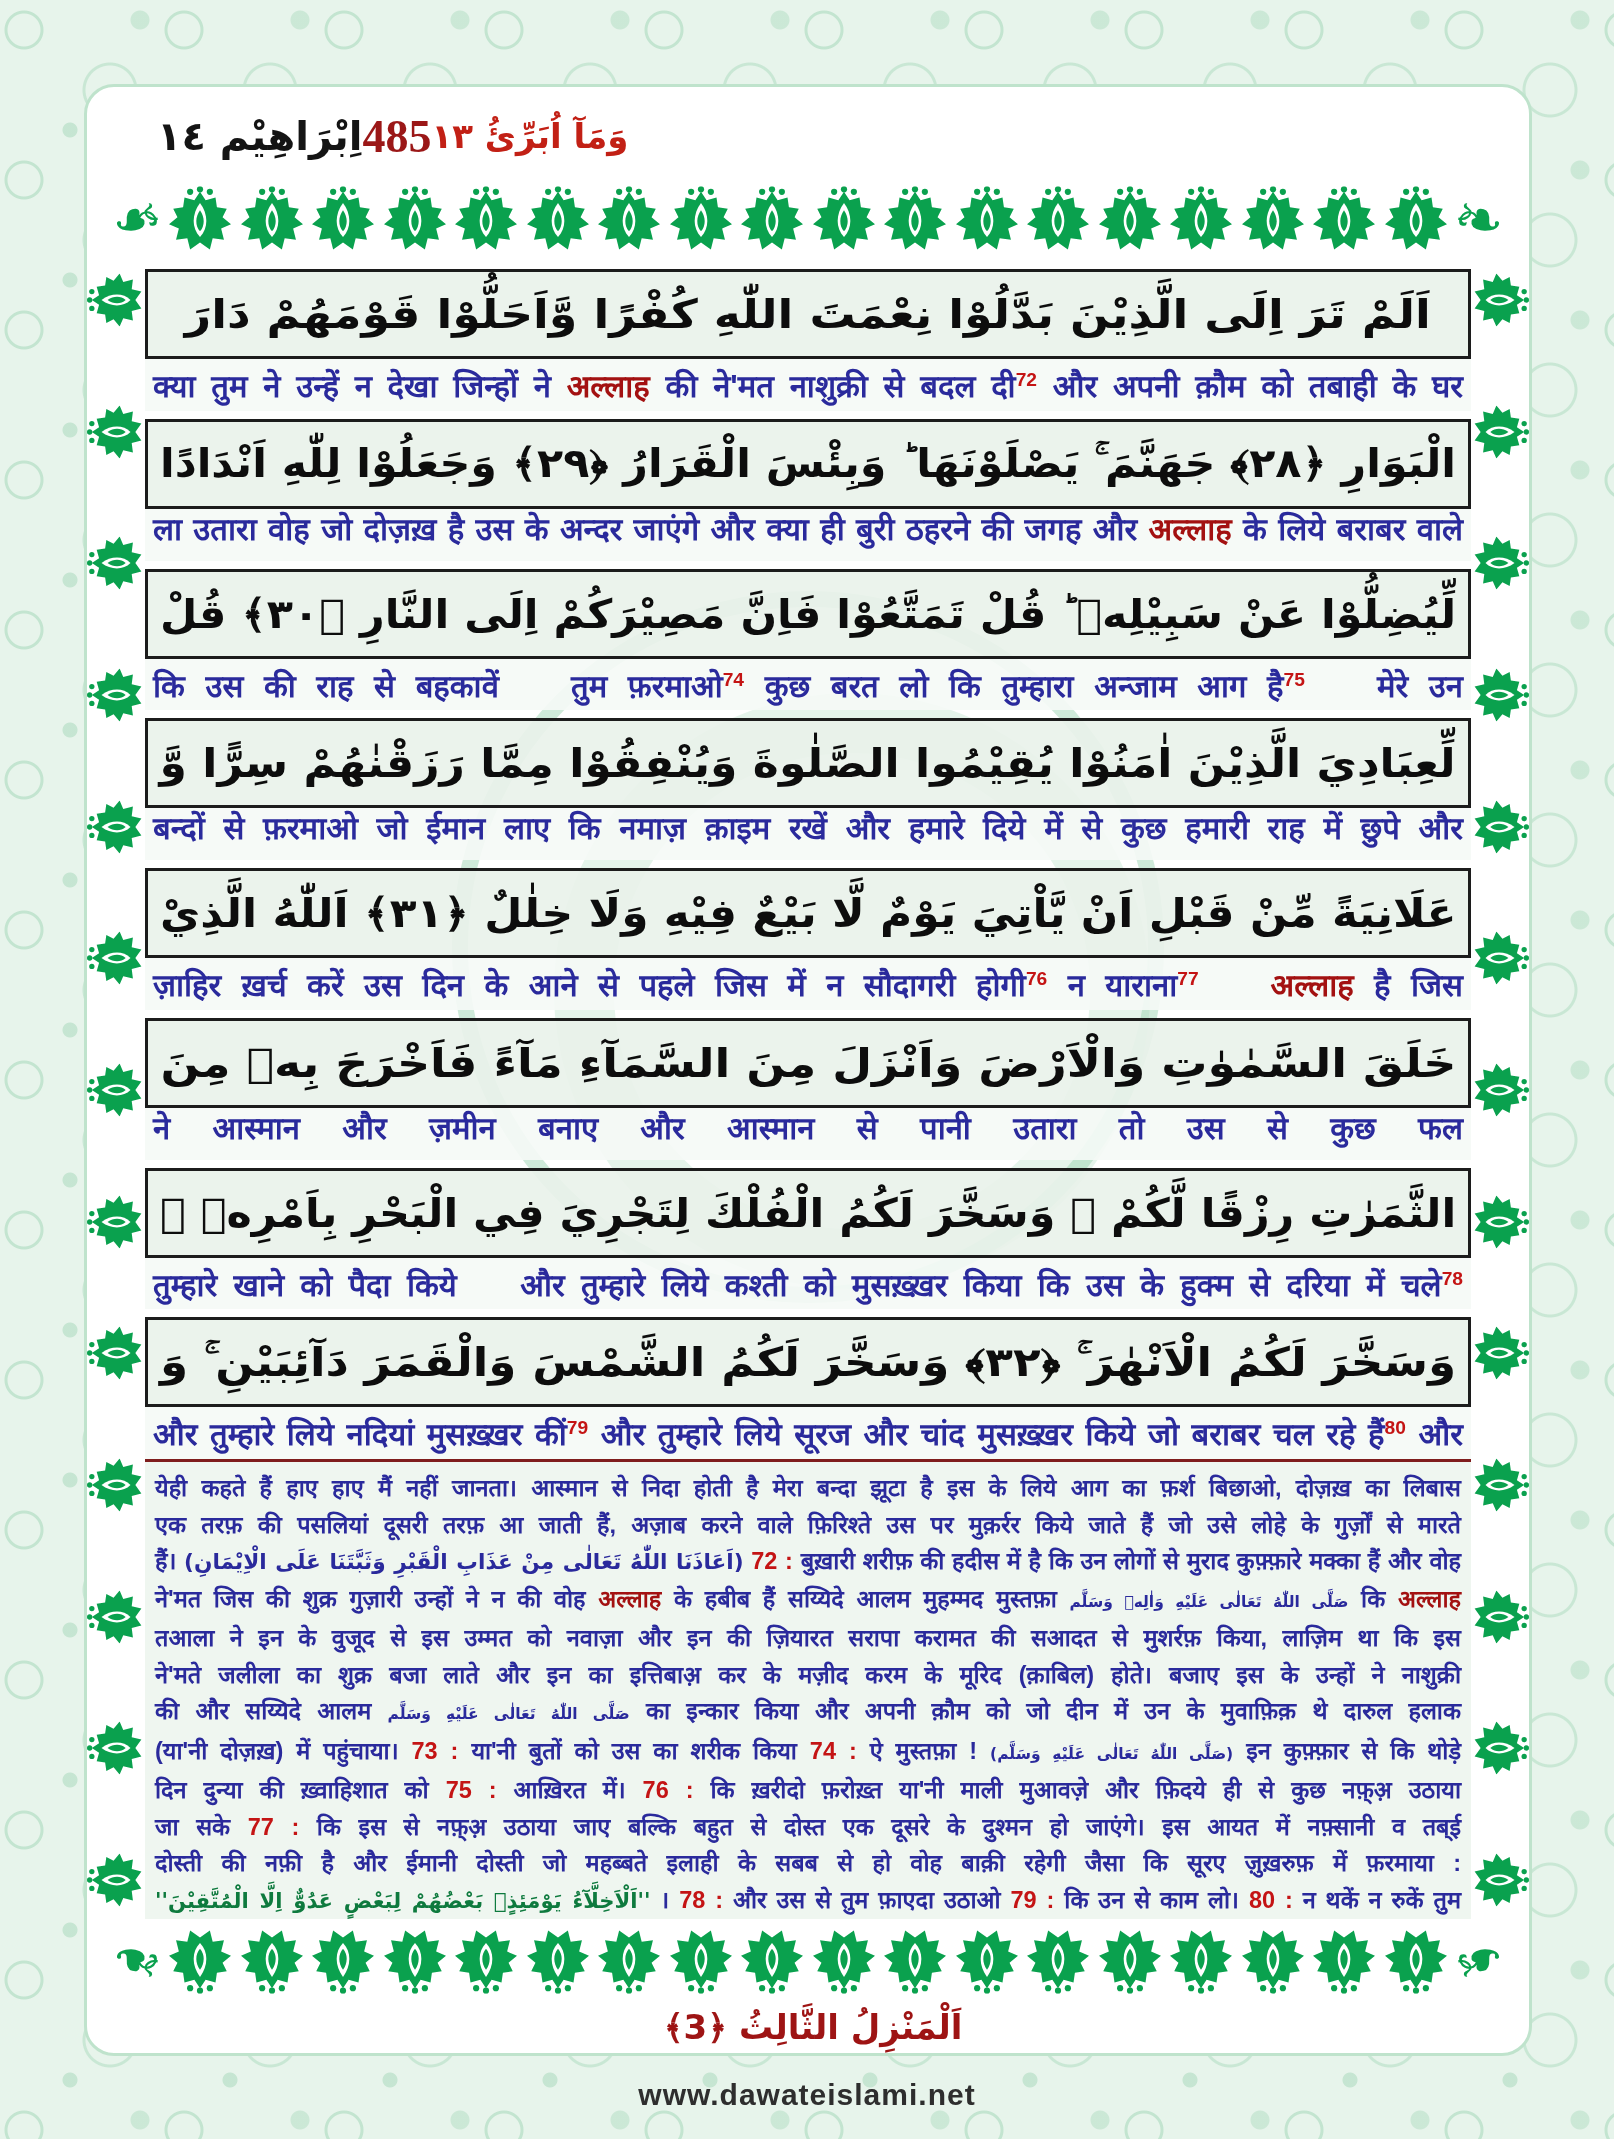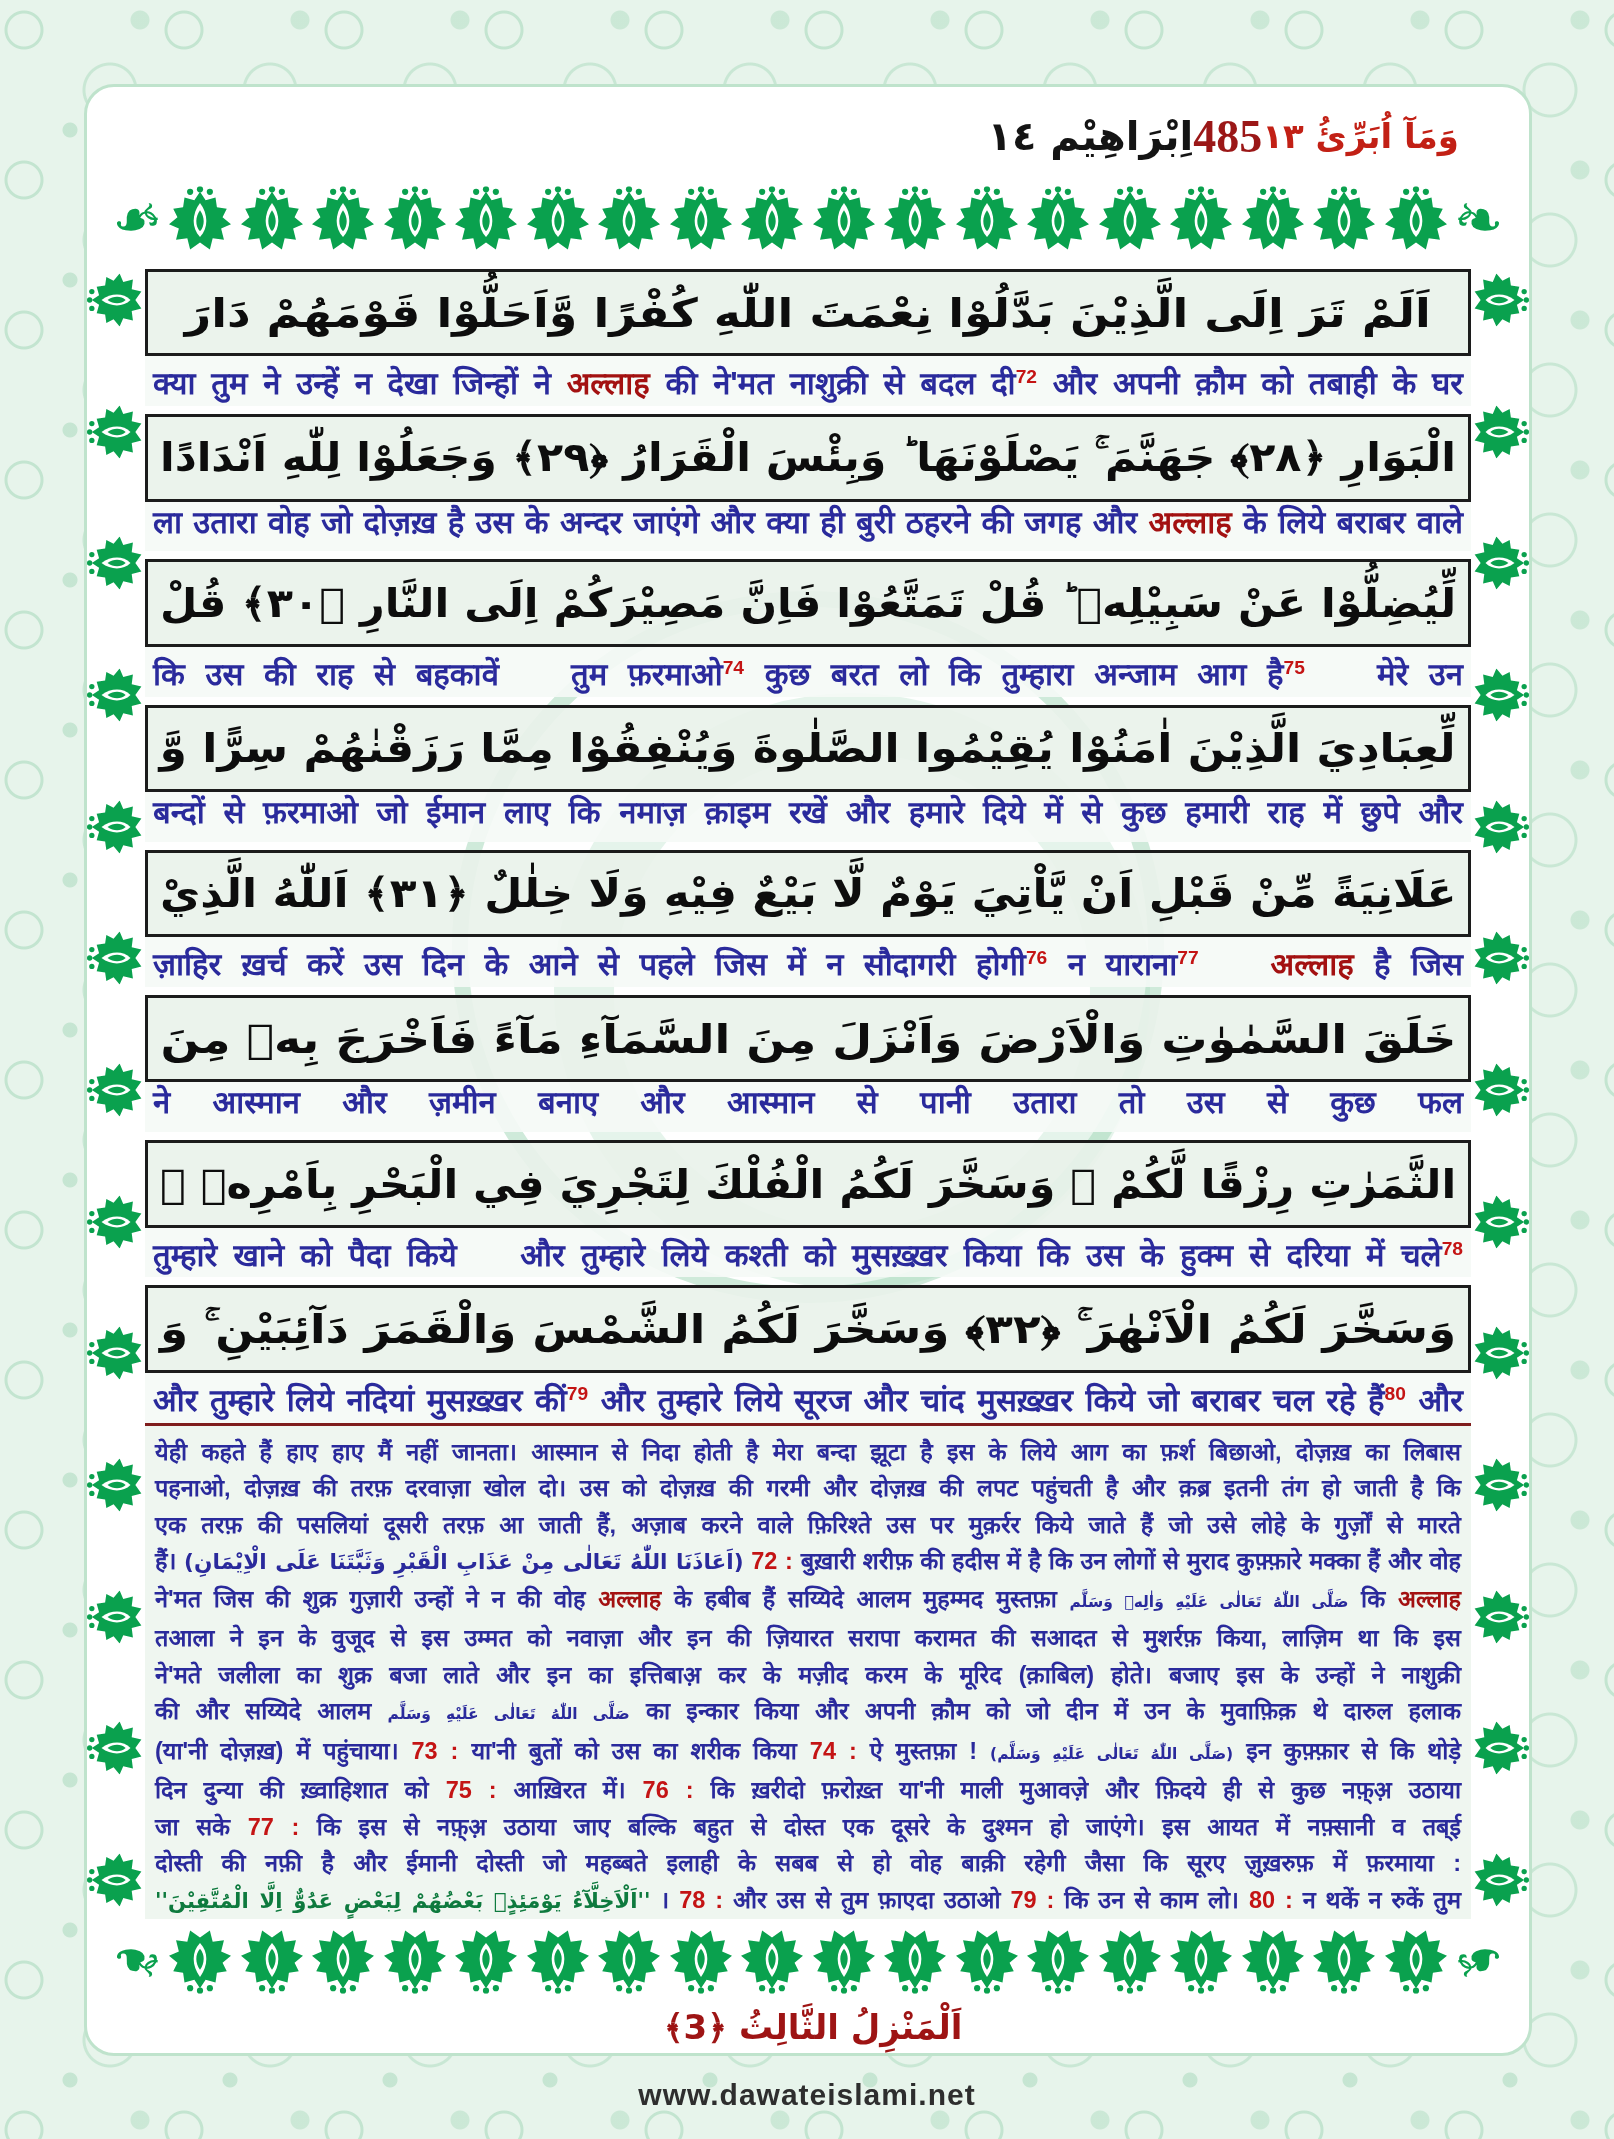--- a/index.html
+++ b/index.html
@@ -12,21 +12,21 @@
       radial-gradient(circle at 70px 130px, rgba(121,196,152,.30) 7px, transparent 8px),
       radial-gradient(circle at 140px 20px, rgba(121,196,152,.25) 9px, transparent 10px);
     background-size:160px 150px;
     font-family:"Liberation Sans","DejaVu Sans",sans-serif;
   }
   .page-card{
     position:absolute;left:84px;top:84px;width:1448px;height:1972px;
     background:#ffffff;border:3px solid #bfe3cc;border-radius:30px;
     box-sizing:border-box;display:flex;flex-direction:column;
   }
-  .page-header{height:86px;display:flex;align-items:center;justify-content:flex-end;padding:6px 70px 0;}
+  .page-header{height:86px;display:flex;align-items:center;justify-content:flex-start;padding:6px 70px 0;}
   .hdr-left{font-family:"DejaVu Sans",sans-serif;direction:rtl;font-size:40px;font-weight:bold;color:#141414;}
   .hdr-center{font-family:"Liberation Serif","DejaVu Serif",serif;font-size:46px;font-weight:bold;color:#9b1717;}
   .hdr-right{font-family:"DejaVu Sans",sans-serif;direction:rtl;font-size:34px;font-weight:bold;color:#c22015;}
   .border-row{height:82px;display:flex;align-items:center;padding:0 18px;color:#0aa14e;}
   .corner{font-size:60px;line-height:60px;color:#0aa14e;flex:none;width:64px;text-align:center;}
   .corner.tl{transform:scaleX(-1) rotate(12deg);}
   .corner.tr{transform:rotate(12deg);}
   .corner.bl{transform:scaleX(-1) rotate(-12deg) scaleY(-1);}
   .corner.br{transform:rotate(-12deg) scaleY(-1);}
   .strip{flex:1;display:flex;justify-content:space-between;align-items:center;}
@@ -219,21 +219,20 @@
           <div class="verse-box">
             <div class="verse-text" style="transform: scaleX(1.07285);">الثَّمَرٰتِ رِزْقًا لَّكُمْ ۚ وَسَخَّرَ لَكُمُ الْفُلْكَ لِتَجْرِيَ فِي الْبَحْرِ بِاَمْرِهٖ ۚ</div>
           </div>
           <div class="trans-line"><span>तुम्हारे खाने को पैदा किये   और तुम्हारे लिये कश्ती को मुसख़्ख़र किया कि उस के हुक्म से दरिया में चले</span><sup>78</sup></div>
           <div class="verse-box">
             <div class="verse-text" style="transform: scaleX(1.13287);">وَسَخَّرَ لَكُمُ الْاَنْهٰرَ ۚ ﴿٣٢﴾ وَسَخَّرَ لَكُمُ الشَّمْسَ وَالْقَمَرَ دَآئِبَيْنِ ۚ وَ</div>
           </div>
           <div class="trans-line"><span>और तुम्हारे लिये नदियां मुसख़्ख़र कीं</span><sup>79</sup><span>  और तुम्हारे लिये सूरज और चांद मुसख़्ख़र किये जो बराबर चल रहे हैं</span><sup>80</sup><span>  और</span></div>
           <div class="commentary">
             <div class="commentary-line"><span>येही कहते हैं हाए हाए मैं नहीं जानता। आस्मान से निदा होती है मेरा बन्दा झूटा है इस के लिये आग का फ़र्श बिछाओ, दोज़ख़ का लिबास</span></div>
-            <div class="commentary-line"><span>पहनाओ, दोज़ख़ की तरफ़ दरवाज़ा खोल दो। उस को दोज़ख़ की गरमी और दोज़ख़ की लपट पहुंचती है और क़ब्र इतनी तंग हो जाती है कि</span></div>
             <div class="commentary-line"><span>एक तरफ़ की पसलियां दूसरी तरफ़ आ जाती हैं, अज़ाब करने वाले फ़िरिश्ते उस पर मुक़र्रर किये जाते हैं जो उसे लोहे के गुर्ज़ों से मारते</span></div>
             <div class="commentary-line"><span>हैं। </span><span class="seg-ar">(اَعَاذَنَا اللّٰهُ تَعَالٰى مِنْ عَذَابِ الْقَبْرِ وَثَبَّتَنَا عَلَى الْاِيْمَانِ)</span><span> </span><span class="seg-red">72 :</span><span> बुख़ारी शरीफ़ की हदीस में है कि उन लोगों से मुराद कुफ़्फ़ारे मक्का हैं और वोह</span></div>
             <div class="commentary-line"><span>ने'मत जिस की शुक्र गुज़ारी उन्हों ने न की वोह </span><span class="seg-allah">अल्लाह</span><span> के हबीब हैं सय्यिदे आलम मुहम्मद मुस्तफ़ा </span><span class="seg-arsm">صَلَّى اللّٰهُ تَعَالٰى عَلَيْهِ وَاٰلِهٖ وَسَلَّم</span><span> कि </span><span class="seg-allah">अल्लाह</span></div>
             <div class="commentary-line"><span>तआला ने इन के वुजूद से इस उम्मत को नवाज़ा और इन की ज़ियारत सरापा करामत की सआदत से मुशर्रफ़ किया, लाज़िम था कि इस</span></div>
             <div class="commentary-line"><span>ने'मते जलीला का शुक्र बजा लाते और इन का इत्तिबाअ़ कर के मज़ीद करम के मूरिद (क़ाबिल) होते। बजाए इस के उन्हों ने नाशुक्री</span></div>
             <div class="commentary-line"><span>की और सय्यिदे आलम </span><span class="seg-arsm">صَلَّى اللّٰهُ تَعَالٰى عَلَيْهِ وَسَلَّم</span><span> का इन्कार किया और अपनी क़ौम को जो दीन में उन के मुवाफ़िक़ थे दारुल हलाक</span></div>
             <div class="commentary-line"><span>(या'नी दोज़ख़) में पहुंचाया। </span><span class="seg-red">73 :</span><span> या'नी बुतों को उस का शरीक किया </span><span class="seg-red">74 :</span><span> ऐ मुस्तफ़ा ! </span><span class="seg-arsm">(صَلَّى اللّٰهُ تَعَالٰى عَلَيْهِ وَسَلَّم)</span><span> इन कुफ़्फ़ार से कि थोड़े</span></div>
             <div class="commentary-line"><span>दिन दुन्या की ख़्वाहिशात को </span><span class="seg-red">75 :</span><span> आख़िरत में। </span><span class="seg-red">76 :</span><span> कि ख़रीदो फ़रोख़्त या'नी माली मुआवज़े और फ़िदये ही से कुछ नफ़्अ़ उठाया</span></div>
             <div class="commentary-line"><span>जा सके </span><span class="seg-red">77 :</span><span> कि इस से नफ़्अ़ उठाया जाए बल्कि बहुत से दोस्त एक दूसरे के दुश्मन हो जाएंगे। इस आयत में नफ़्सानी व तब्ई</span></div>
             <div class="commentary-line"><span>दोस्ती की नफ़ी है और ईमानी दोस्ती जो महब्बते इलाही के सबब से हो वोह बाक़ी रहेगी जैसा कि सूरए ज़ुख़रुफ़ में फ़रमाया :</span></div>

